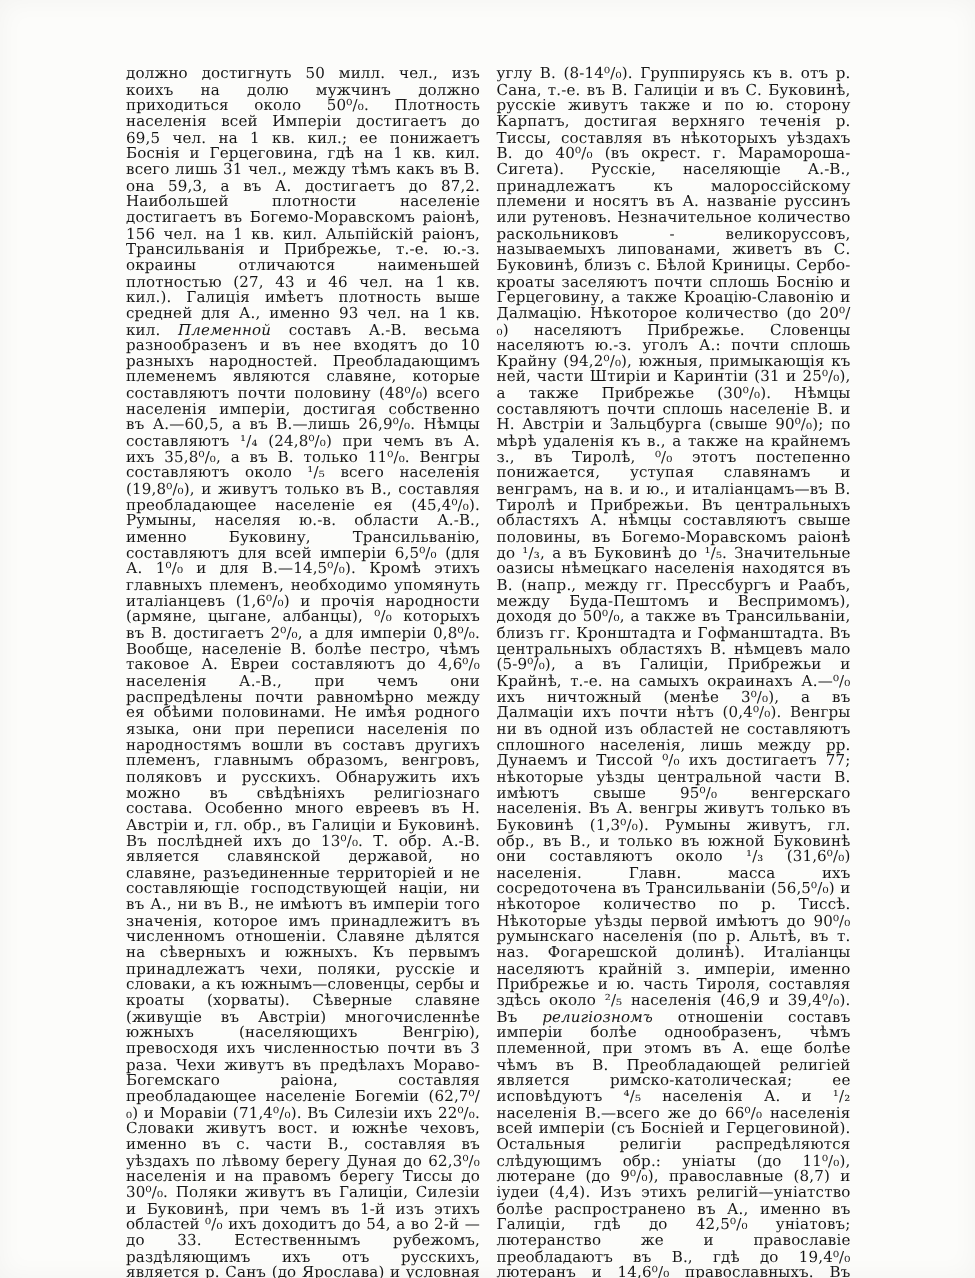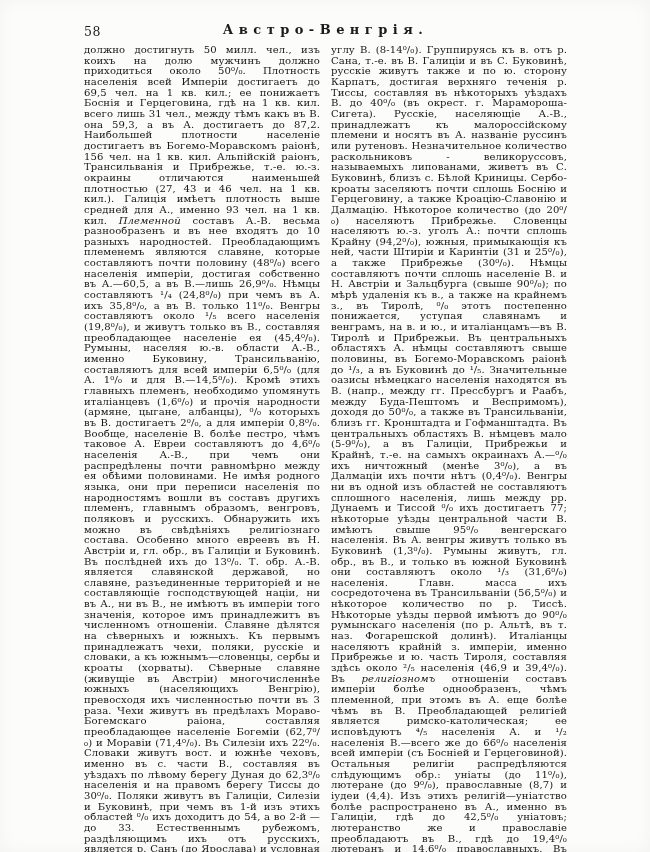--- a/index.html
+++ b/index.html
@@ -60,23 +60,19 @@
     word-spacing: 0.3px;
     color: #161616;
   }
   .text-column span { white-space: normal; }
 </style>
 </head>
 <body>
 
 <div class="page">
 
-  <div class="header-row">
-    <div class="page-number">58</div>
-    <div class="running-title">Австро-Венгрія.</div>
-  </div>
 
   <div class="columns">
     <div class="text-column"><span>должно достигнуть 50 милл. чел., изъ коихъ на долю мужчинъ должно приходиться около 50⁰/₀. Плотность населенія всей Имперіи достигаетъ до 69,5 чел. на 1 кв. кил.; ее понижаетъ Боснія и Герцеговина, гдѣ на 1 кв. кил. всего лишь 31 чел., между тѣмъ какъ въ В. она 59,3, а въ А. достигаетъ до 87,2. Наибольшей плотности населеніе достигаетъ въ Богемо-Моравскомъ раіонѣ, 156 чел. на 1 кв. кил. Альпійскій раіонъ, Трансильванія и Прибрежье, т.-е. ю.-з. окраины отличаются наименьшей плотностью (27, 43 и 46 чел. на 1 кв. кил.). Галиція имѣетъ плотность выше средней для А., именно 93 чел. на 1 кв. кил. </span><span style="font-style: italic;">Племенной</span><span> составъ А.-В. весьма разнообразенъ и въ нее входятъ до 10 разныхъ народностей. Преобладающимъ племенемъ являются славяне, которые составляютъ почти половину (48⁰/₀) всего населенія имперіи, достигая собственно въ А.—60,5, а въ В.—лишь 26,9⁰/₀. Нѣмцы составляютъ ¹/₄ (24,8⁰/₀) при чемъ въ А. ихъ 35,8⁰/₀, а въ В. только 11⁰/₀. Венгры составляютъ около ¹/₅ всего населенія (19,8⁰/₀), и живутъ только въ В., составляя преобладающее населеніе ея (45,4⁰/₀). Румыны, населяя ю.-в. области А.-В., именно Буковину, Трансильванію, составляютъ для всей имперіи 6,5⁰/₀ (для А. 1⁰/₀ и для В.—14,5⁰/₀). Кромѣ этихъ главныхъ племенъ, необходимо упомянуть италіанцевъ (1,6⁰/₀) и прочія народности (армяне, цыгане, албанцы), ⁰/₀ которыхъ въ В. достигаетъ 2⁰/₀, а для имперіи 0,8⁰/₀. Вообще, населеніе В. болѣе пестро, чѣмъ таковое А. Евреи составляютъ до 4,6⁰/₀ населенія А.-В., при чемъ они распредѣлены почти равномѣрно между ея обѣими половинами. Не имѣя родного языка, они при переписи населенія по народностямъ вошли въ составъ другихъ племенъ, главнымъ образомъ, венгровъ, поляковъ и русскихъ. Обнаружить ихъ можно въ свѣдѣніяхъ религіознаго состава. Особенно много евреевъ въ Н. Австріи и, гл. обр., въ Галиціи и Буковинѣ. Въ послѣдней ихъ до 13⁰/₀. Т. обр. А.-В. является славянской державой, но славяне, разъединенные территоріей и не составляющіе господствующей націи, ни въ А., ни въ В., не имѣютъ въ имперіи того значенія, которое имъ принадлежитъ въ численномъ отношеніи. Славяне дѣлятся на сѣверныхъ и южныхъ. Къ первымъ принадлежатъ чехи, поляки, русскіе и словаки, а къ южнымъ—словенцы, сербы и кроаты (хорваты). Сѣверные славяне (живущіе въ Австріи) многочисленнѣе южныхъ (населяющихъ Венгрію), превосходя ихъ численностью почти въ 3 раза. Чехи живутъ въ предѣлахъ Мораво-Богемскаго раіона, составляя преобладающее населеніе Богеміи (62,7⁰/₀) и Моравіи (71,4⁰/₀). Въ Силезіи ихъ 22⁰/₀. Словаки живутъ вост. и южнѣе чеховъ, именно въ с. части В., составляя въ уѣздахъ по лѣвому берегу Дуная до 62,3⁰/₀ населенія и на правомъ берегу Тиссы до 30⁰/₀. Поляки живутъ въ Галиціи, Силезіи и Буковинѣ, при чемъ въ 1-й изъ этихъ областей ⁰/₀ ихъ доходитъ до 54, а во 2-й — до 33. Естественнымъ рубежомъ, раздѣляющимъ ихъ отъ русскихъ, является р. Санъ (до Ярослава) и условная линія до верховьевъ р. Попрада (въ Карпатахъ). Къ з. отъ этой линіи населеніе З. Галиціи почти сплошь польское, именно 90-95⁰/₀, достигающее у Кракова 100⁰/₀. Русскіе живутъ въ Галиціи и Буковинѣ, гдѣ они составляютъ болѣе ²/₅ всего населенія (42,3 и 41,2⁰/₀), а также небольшой ⁰/₀ ихъ въ с.-в.</span></div>
     <div class="text-column"><span>углу В. (8-14⁰/₀). Группируясь къ в. отъ р. Сана, т.-е. въ В. Галиціи и въ С. Буковинѣ, русскіе живутъ также и по ю. сторону Карпатъ, достигая верхняго теченія р. Тиссы, составляя въ нѣкоторыхъ уѣздахъ В. до 40⁰/₀ (въ окрест. г. Марамороша-Сигета). Русскіе, населяющіе А.-В., принадлежатъ къ малороссійскому племени и носятъ въ А. названіе руссинъ или рутеновъ. Незначительное количество раскольниковъ - великоруссовъ, называемыхъ липованами, живетъ въ С. Буковинѣ, близъ с. Бѣлой Криницы. Сербо-кроаты заселяютъ почти сплошь Боснію и Герцеговину, а также Кроацію-Славонію и Далмацію. Нѣкоторое количество (до 20⁰/₀) населяютъ Прибрежье. Словенцы населяютъ ю.-з. уголъ А.: почти сплошь Крайну (94,2⁰/₀), южныя, примыкающія къ ней, части Штиріи и Каринтіи (31 и 25⁰/₀), а также Прибрежье (30⁰/₀). Нѣмцы составляютъ почти сплошь населеніе В. и Н. Австріи и Зальцбурга (свыше 90⁰/₀); по мѣрѣ удаленія къ в., а также на крайнемъ з., въ Тиролѣ, ⁰/₀ этотъ постепенно понижается, уступая славянамъ и венграмъ, на в. и ю., и италіанцамъ—въ В. Тиролѣ и Прибрежьи. Въ центральныхъ областяхъ А. нѣмцы составляютъ свыше половины, въ Богемо-Моравскомъ раіонѣ до ¹/₃, а въ Буковинѣ до ¹/₅. Значительные оазисы нѣмецкаго населенія находятся въ В. (напр., между гг. Прессбургъ и Раабъ, между Буда-Пештомъ и Веспримомъ), доходя до 50⁰/₀, а также въ Трансильваніи, близъ гг. Кронштадта и Гофманштадта. Въ центральныхъ областяхъ В. нѣмцевъ мало (5-9⁰/₀), а въ Галиціи, Прибрежьи и Крайнѣ, т.-е. на самыхъ окраинахъ А.—⁰/₀ ихъ ничтожный (менѣе 3⁰/₀), а въ Далмаціи ихъ почти нѣтъ (0,4⁰/₀). Венгры ни въ одной изъ областей не составляютъ сплошного населенія, лишь между рр. Дунаемъ и Тиссой ⁰/₀ ихъ достигаетъ 77; нѣкоторые уѣзды центральной части В. имѣютъ свыше 95⁰/₀ венгерскаго населенія. Въ А. венгры живутъ только въ Буковинѣ (1,3⁰/₀). Румыны живутъ, гл. обр., въ В., и только въ южной Буковинѣ они составляютъ около ¹/₃ (31,6⁰/₀) населенія. Главн. масса ихъ сосредоточена въ Трансильваніи (56,5⁰/₀) и нѣкоторое количество по р. Тиссѣ. Нѣкоторые уѣзды первой имѣютъ до 90⁰/₀ румынскаго населенія (по р. Альтѣ, въ т. наз. Фогарешской долинѣ). Италіанцы населяютъ крайній з. имперіи, именно Прибрежье и ю. часть Тироля, составляя здѣсь около ²/₅ населенія (46,9 и 39,4⁰/₀). Въ </span><span style="font-style: italic;">религіозномъ</span><span> отношеніи составъ имперіи болѣе однообразенъ, чѣмъ племенной, при этомъ въ А. еще болѣе чѣмъ въ В. Преобладающей религіей является римско-католическая; ее исповѣдуютъ ⁴/₅ населенія А. и ¹/₂ населенія В.—всего же до 66⁰/₀ населенія всей имперіи (съ Босніей и Герцеговиной). Остальныя религіи распредѣляются слѣдующимъ обр.: уніаты (до 11⁰/₀), лютеране (до 9⁰/₀), православные (8,7) и іудеи (4,4). Изъ этихъ религій—уніатство болѣе распространено въ А., именно въ Галиціи, гдѣ до 42,5⁰/₀ уніатовъ; лютеранство же и православіе преобладаютъ въ В., гдѣ до 19,4⁰/₀ лютеранъ и 14,6⁰/₀ православныхъ. Въ Босніи, кромѣ католиковъ (22⁰/₀) и православныхъ (44⁰/₀), значительный ⁰/₀ магометанъ (34). Католицизмъ исповѣдуютъ всѣ чехи, словенцы, кроаты и поляки, всѣ италіанцы, ⁴/₅ нѣмцевъ, ²/₃ венгровъ и почти ²/₃ словаковъ. Къ уніи принад-</span></div>
   </div>
 
 </div>
 
 </body></html>

